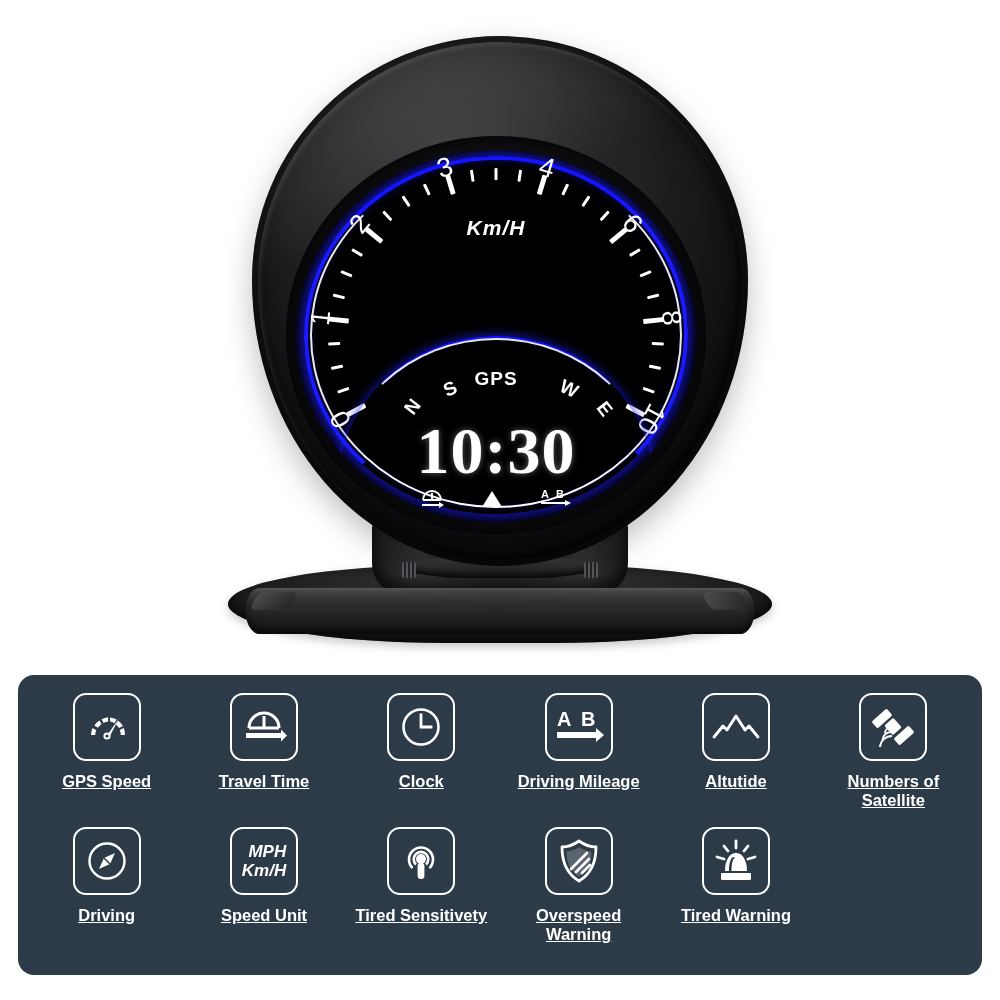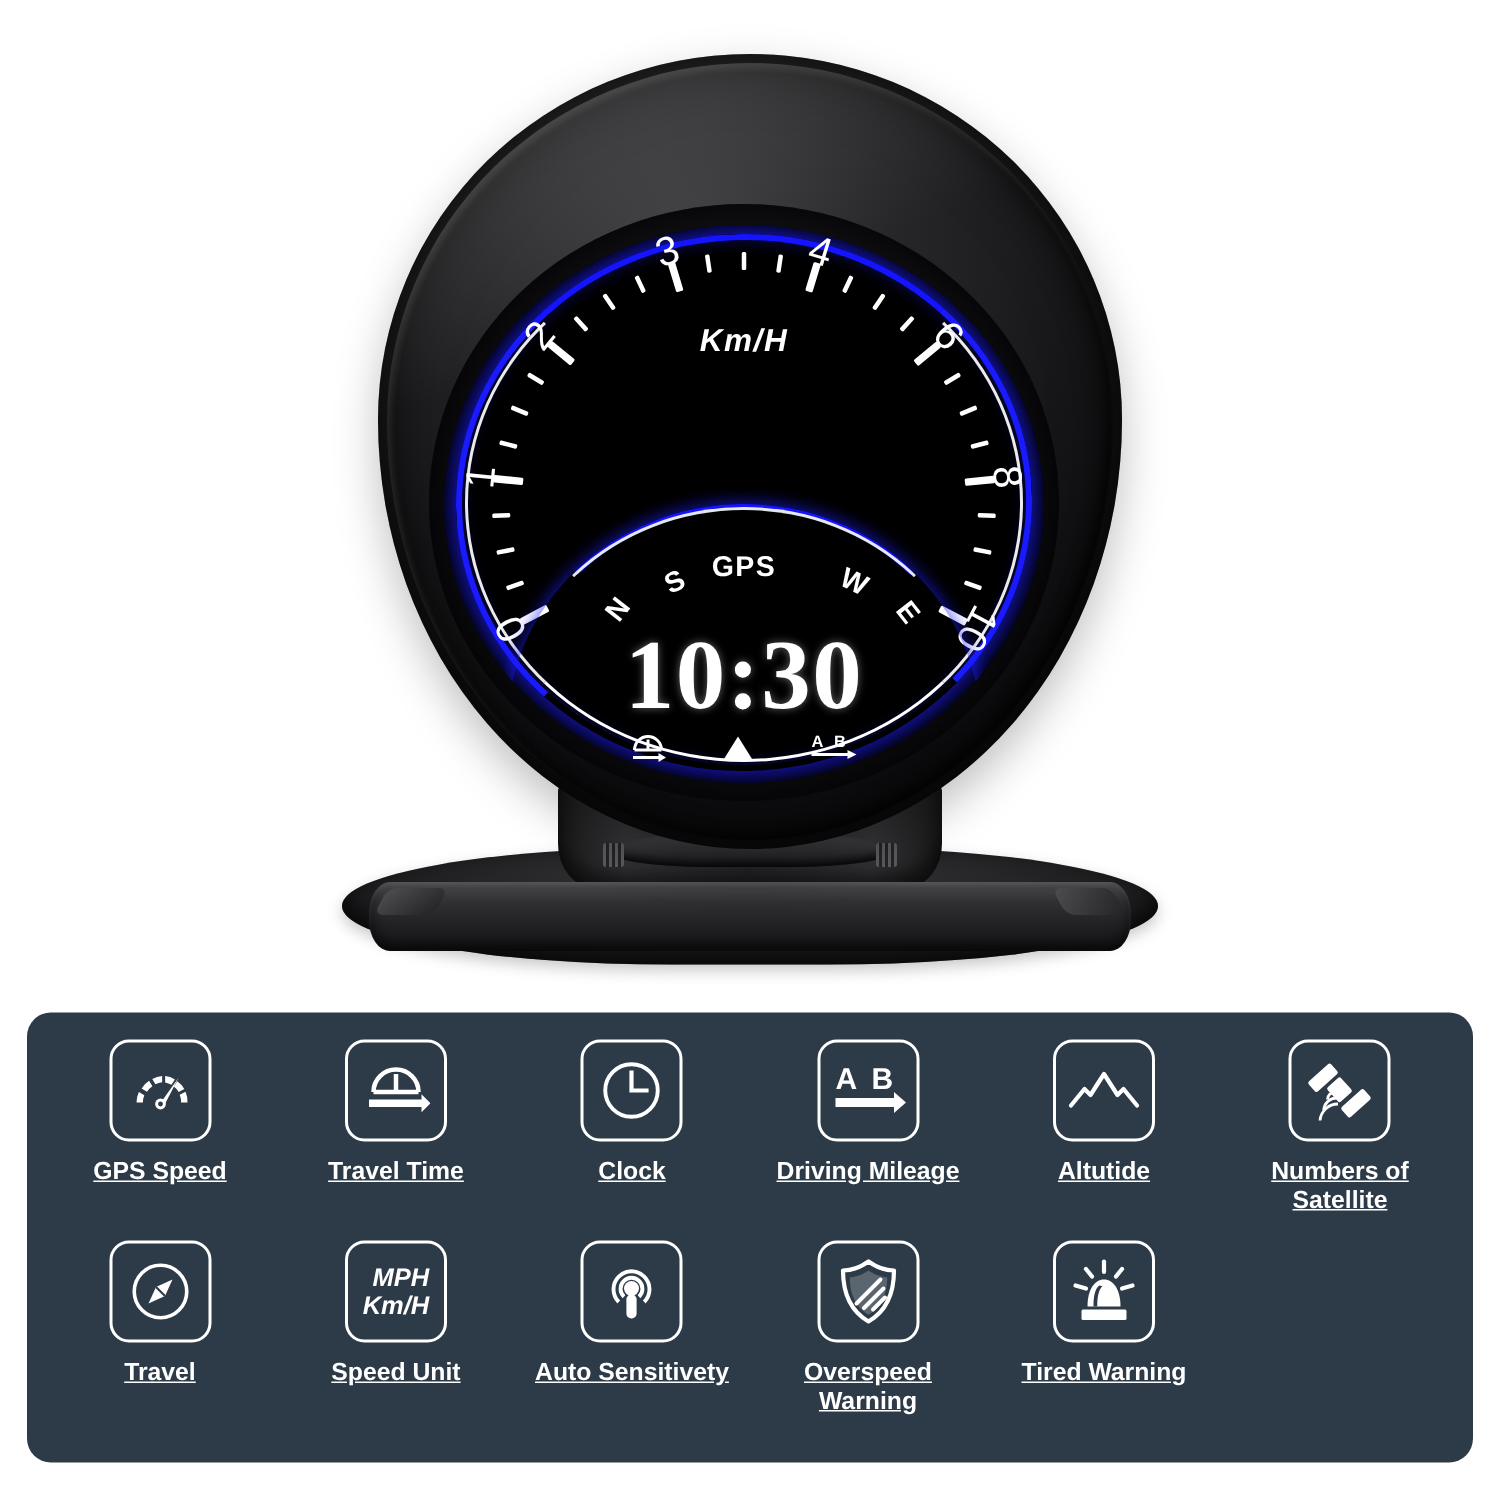--- a/index.html
+++ b/index.html
@@ -448,21 +448,21 @@
         <div class="feature-label">Numbers of Satellite</div>
       </div>
       <div class="feature-cell">
         <div class="feature-icon-box">
           <svg width="46" height="46" viewBox="0 0 46 46">
       <circle cx="23" cy="23" r="17.5" fill="none" stroke="#fff" stroke-width="2.4"></circle>
       <path d="M31 15 L20 20 L15 31 L26 26 Z" fill="#fff"></path>
       <path d="M20 20 L26 26" stroke="#2d3a47" stroke-width="1.4"></path>
     </svg>
         </div>
-        <div class="feature-label">Travel</div>
+        <div class="feature-label">Driving</div>
       </div>
       <div class="feature-cell">
         <div class="feature-icon-box">
           <div class="unit-text-icon">
             <div>MPH</div>
             <div>Km/H</div>
           </div>
         </div>
         <div class="feature-label">Speed Unit</div>
       </div>
@@ -470,21 +470,21 @@
         <div class="feature-icon-box">
           <svg width="46" height="46" viewBox="0 0 46 46">
       <g fill="none" stroke="#fff" stroke-width="2.6">
         <path d="M14.5 30 A12 12 0 1 1 31.5 30"></path>
         <path d="M18 26.5 A7.3 7.3 0 1 1 28 26.5"></path>
       </g>
       <circle cx="23" cy="21" r="5" fill="#fff"></circle>
       <rect x="19.6" y="25" width="6.8" height="16" rx="3.2" fill="#fff"></rect>
     </svg>
         </div>
-        <div class="feature-label">Auto Sensitivety</div>
+        <div class="feature-label">Tired Sensitivety</div>
       </div>
       <div class="feature-cell">
         <div class="feature-icon-box">
           <svg width="44" height="46" viewBox="0 0 44 46">
       <path d="M22 3 C15 8 9 9 5 9 C5 24 10 36 22 43 C34 36 39 24 39 9 C35 9 29 8 22 3 Z" fill="none" stroke="#fff" stroke-width="2.8" stroke-linejoin="round"></path>
       <path d="M22 9 C17 12.5 12 13.5 9.5 13.5 C9.5 25 13.5 33.5 22 38.5 C30.5 33.5 34.5 25 34.5 13.5 C32 13.5 27 12.5 22 9 Z" fill="#fff" opacity=".22"></path>
       <g stroke="#fff" stroke-width="2.6" stroke-linecap="round">
         <line x1="14" y1="31" x2="30" y2="15"></line>
         <line x1="19" y1="34" x2="32" y2="21"></line>
         <line x1="25" y1="35" x2="33" y2="27"></line>

